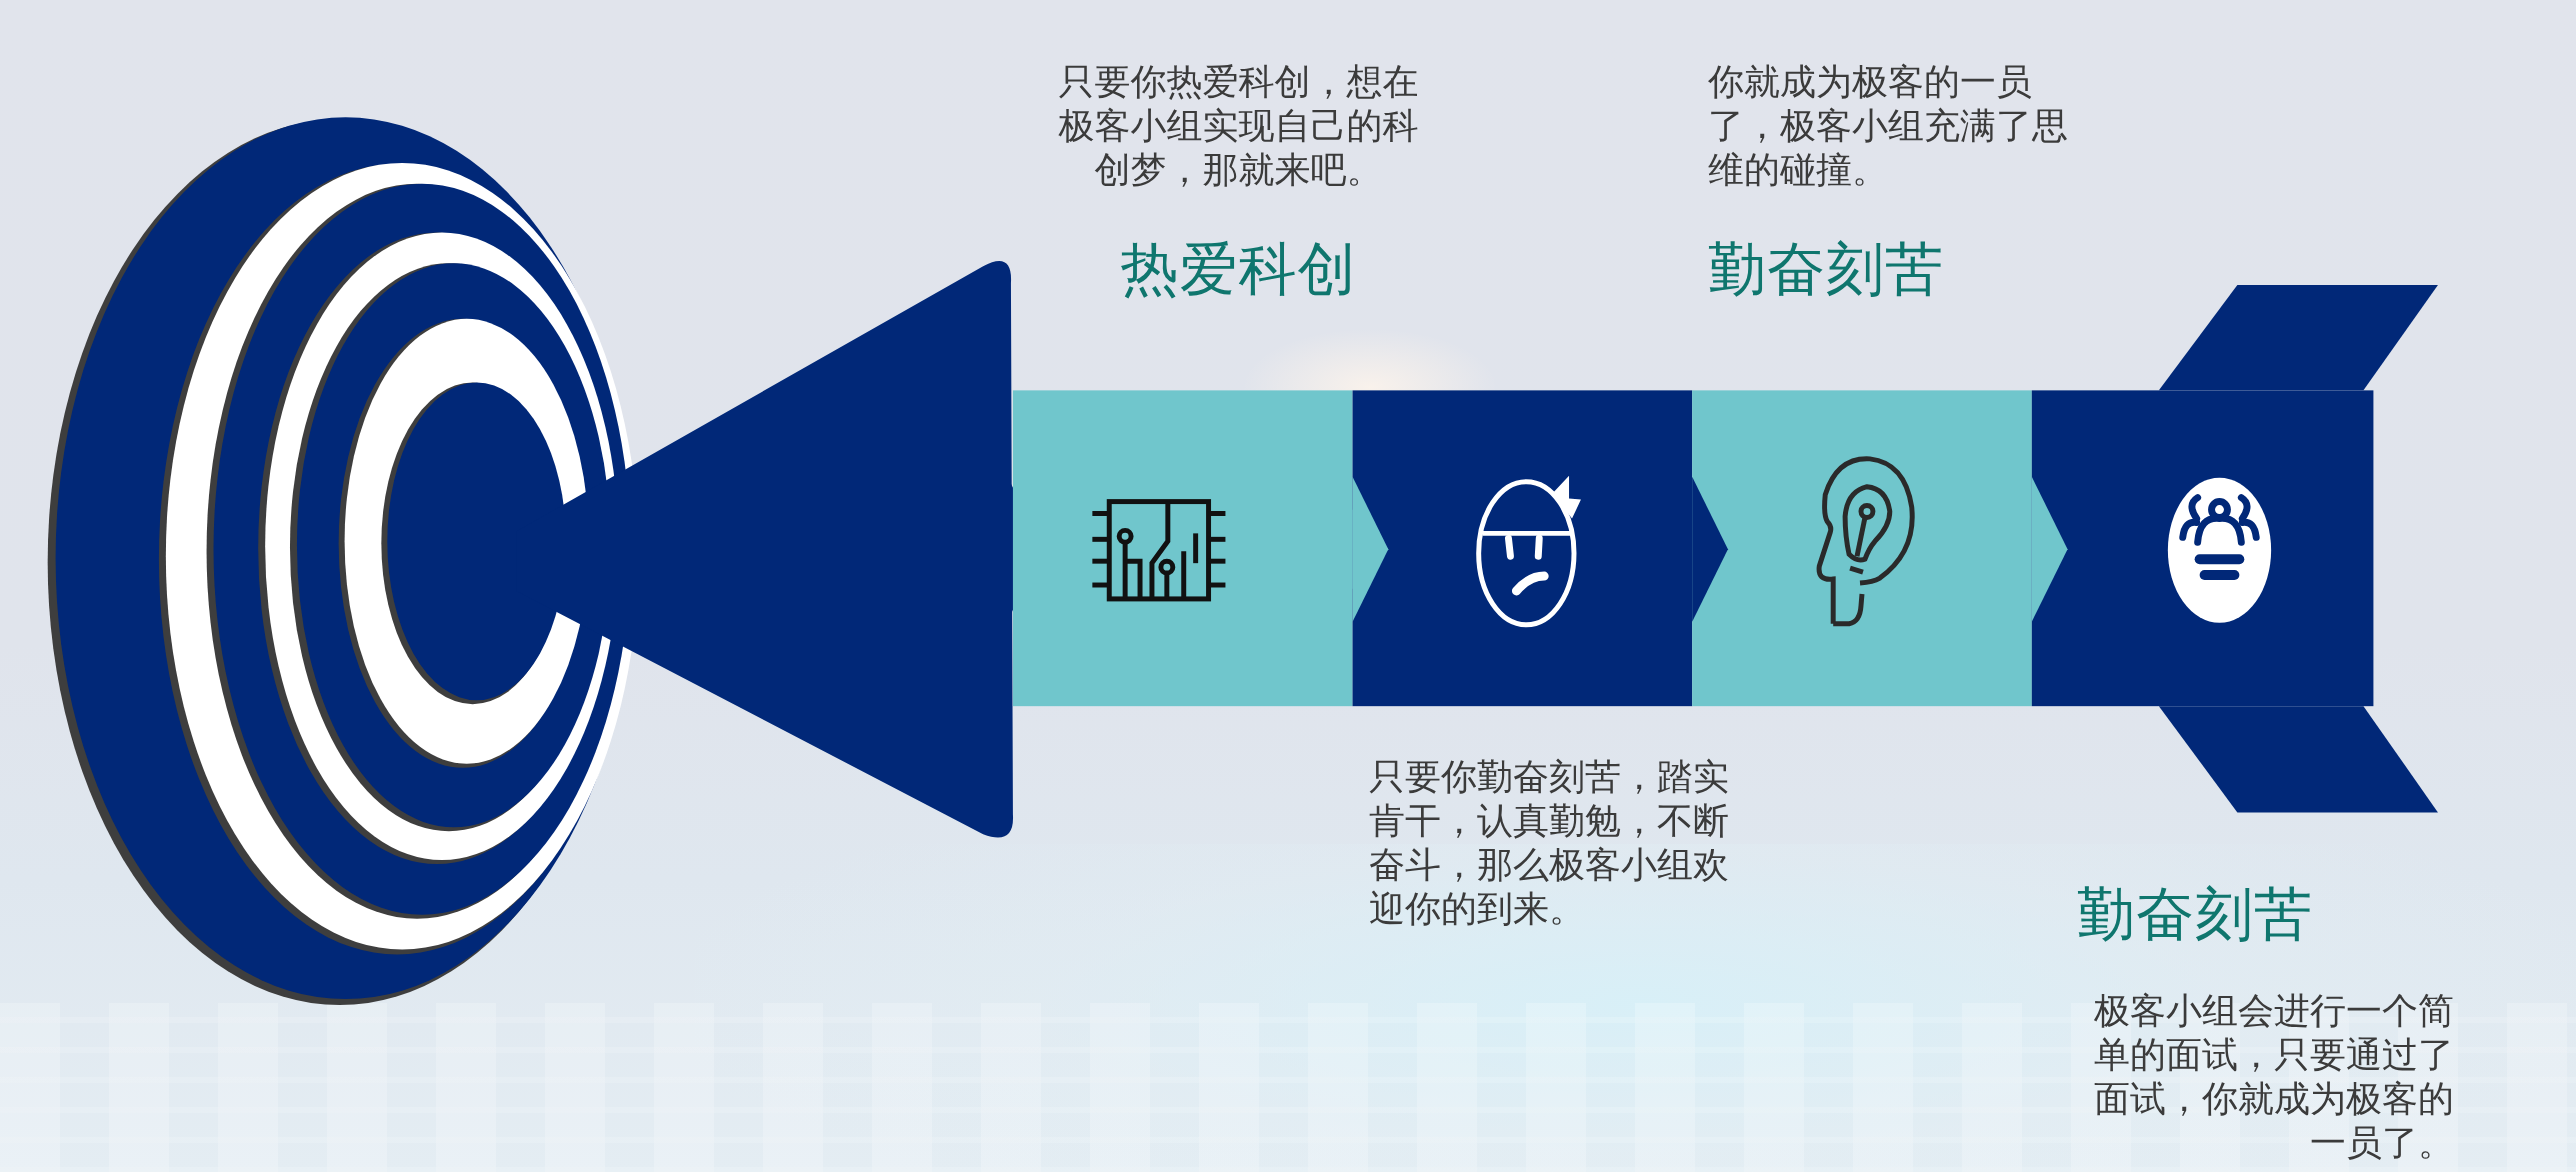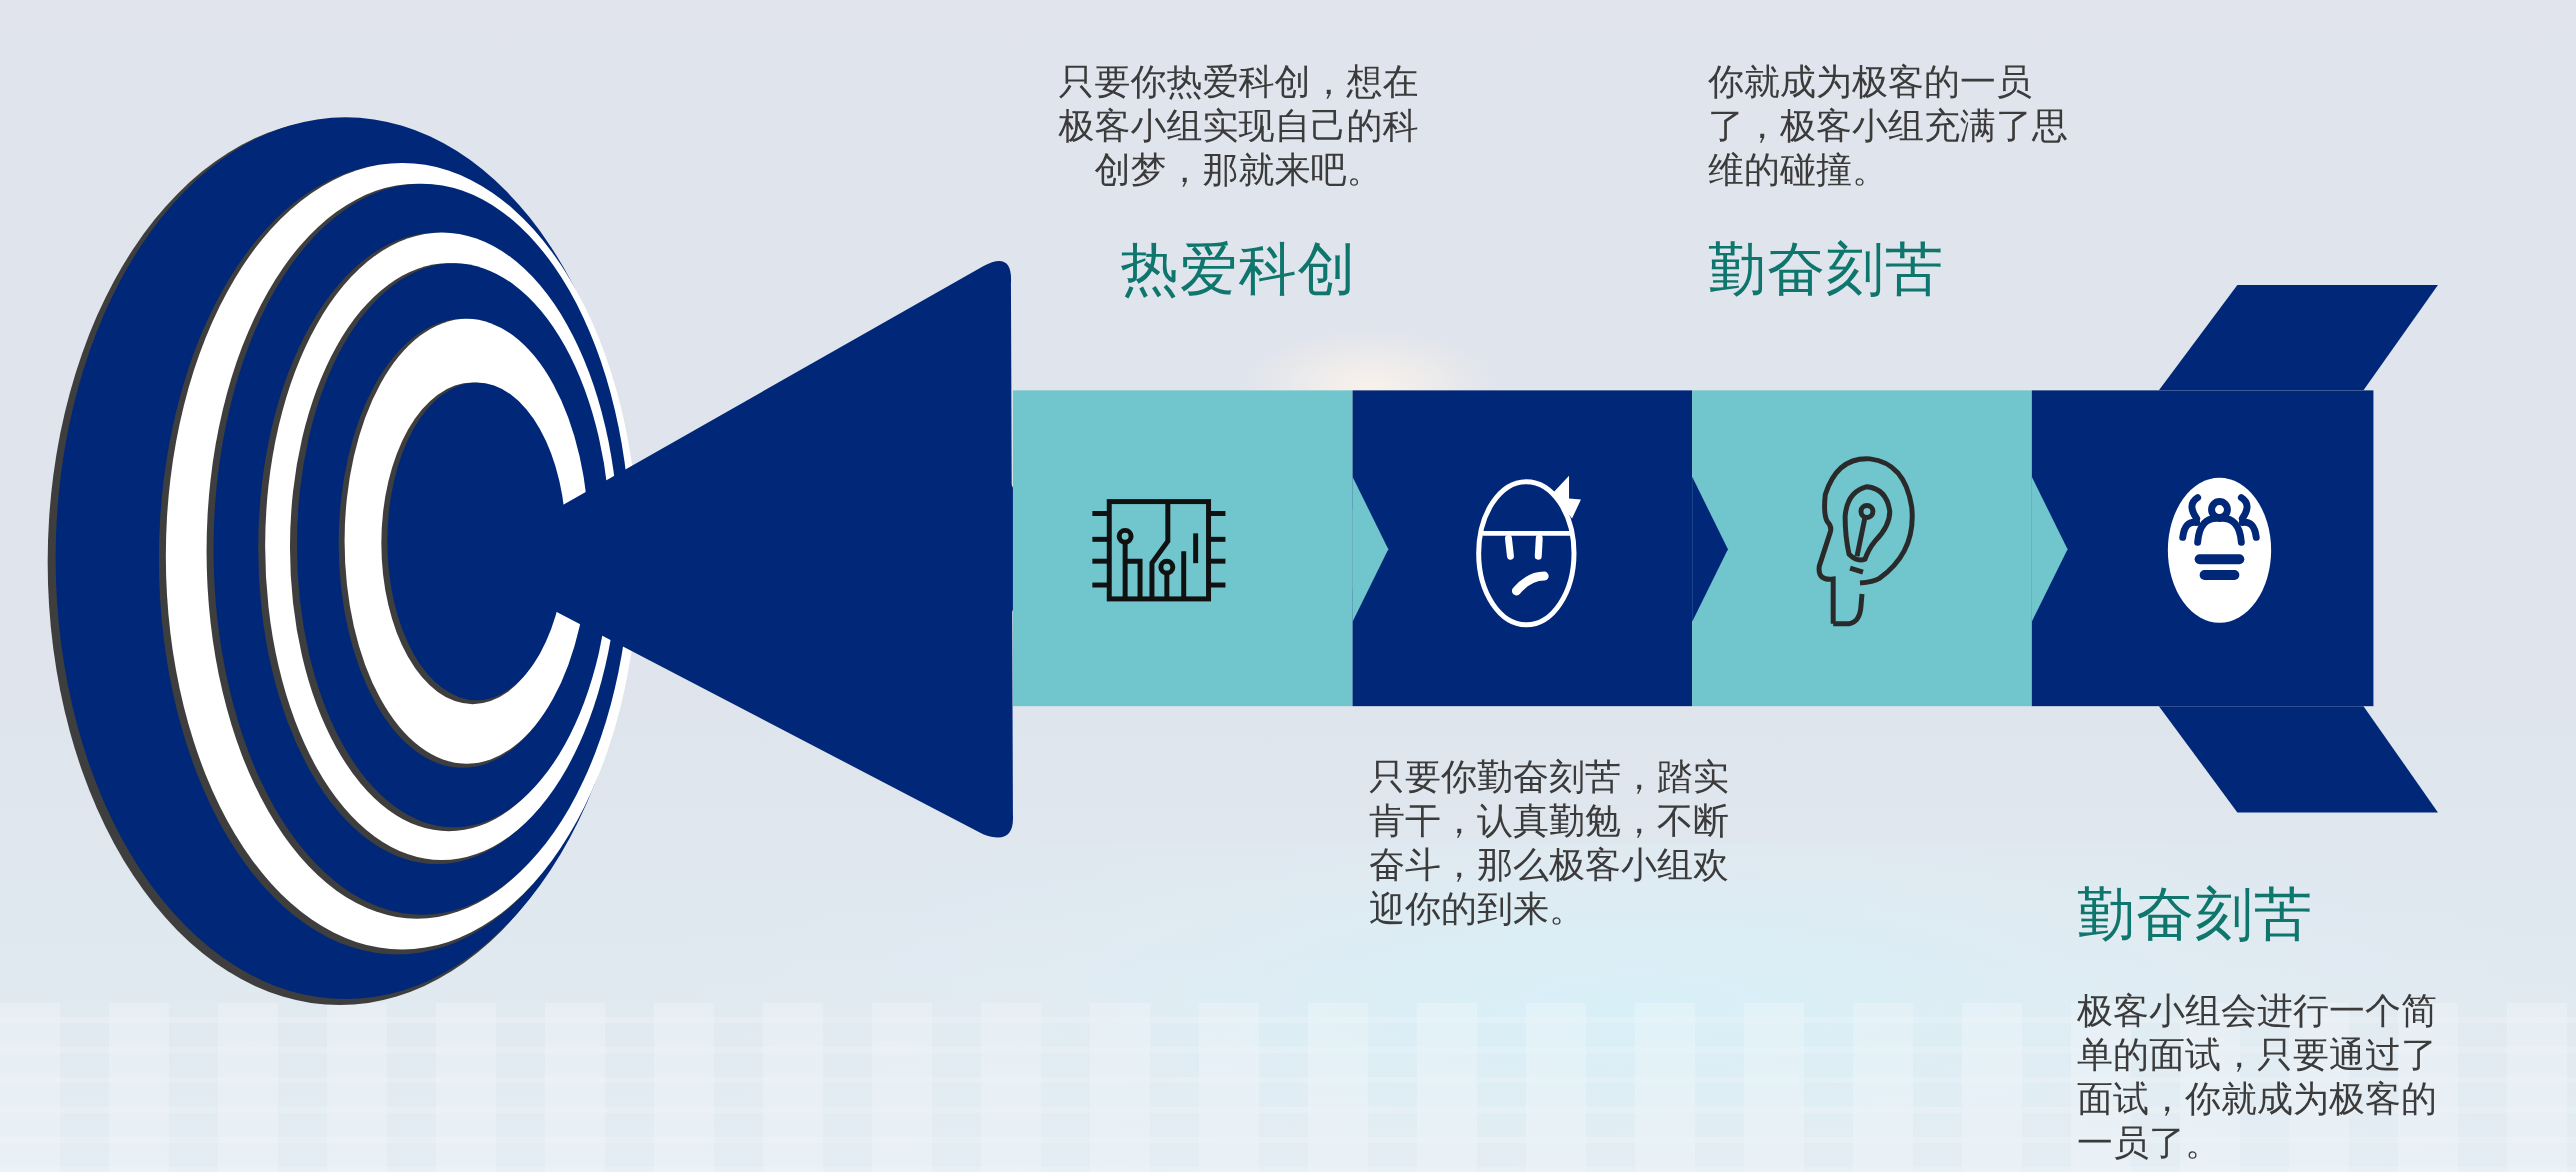--- a/index.html
+++ b/index.html
@@ -137,15 +137,15 @@
   <div class="desc">你就成为极客的一员了，极客小组充满了思维的碰撞。</div>
   <div class="title" style="margin-top:42px;">勤奋刻苦</div>
 </div>
 
 <div class="text-block" style="left:1369px; top:755px;">
   <div class="desc" style="">只要你勤奋刻苦，踏实肯干，认真勤勉，不断奋斗，那么极客小组欢迎你的到来。</div>
 </div>
 
 <div class="text-block" style="left:2077px; top:879px;">
   <div class="title">勤奋刻苦</div>
-  <div class="desc" style="margin-top:40px;">极客小组会进行一个简单的面试，只要通过了面试，你就成为极客的一员了。</div>
+  <div class="desc" style="margin-top:40px;text-align:right;">极客小组会进行一个简单的面试，只要通过了面试，你就成为极客的一员了。</div>
 </div>
 
 
 </body></html>

